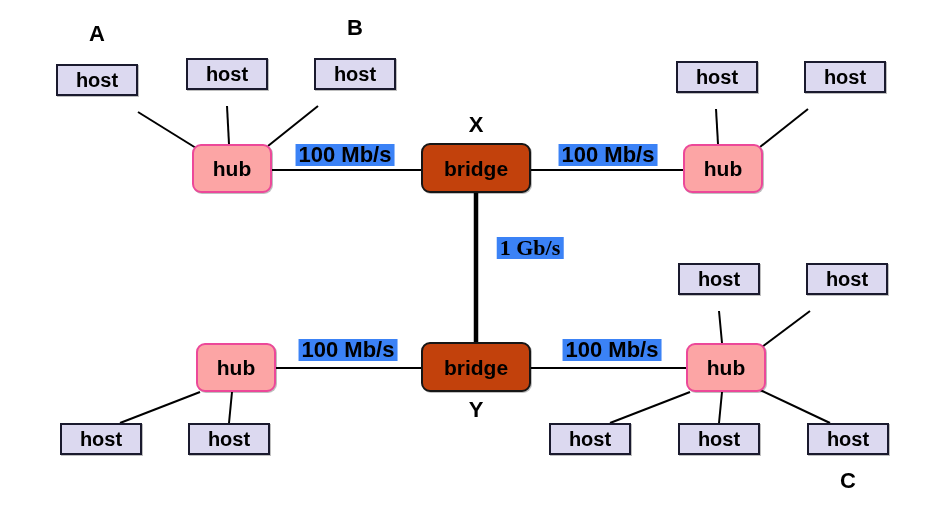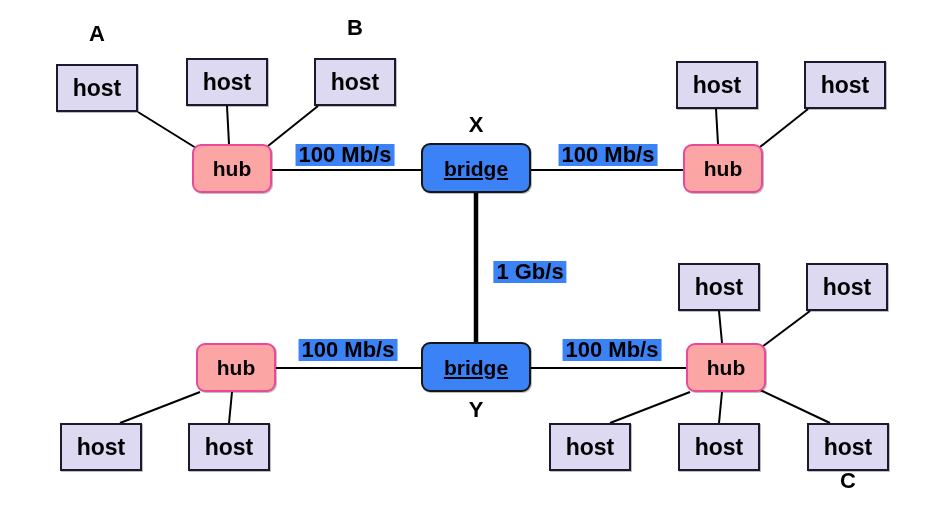--- a/index.html
+++ b/index.html
@@ -30,44 +30,43 @@
     display: flex;
     align-items: center;
     justify-content: center;
     color: #000000;
     font-weight: bold;
     line-height: 1;
     z-index: 3;
   }
   .host {
     width: 82px;
-    height: 48px;
+    height: 32px;
     background: #dcd9f0;
     border: 2px solid #1a1a2e;
-    font-size: 23px;
+    font-size: 20px;
     box-shadow: 1px 1px 0 rgba(0,0,0,0.25);
   }
   .hub {
     width: 80px;
     height: 49px;
     background: #fca5a5;
     border: 2px solid #ec4899;
     border-radius: 9px;
     font-size: 21px;
     box-shadow: 1px 1px 0 rgba(0,0,0,0.25);
   }
   .bridge {
     width: 110px;
     height: 50px;
-    background: #3b82f6;
+    background: #c2410c;
     border: 2px solid #161616;
     border-radius: 9px;
     font-size: 21px;
     box-shadow: 1px 1px 0 rgba(0,0,0,0.25);
-    text-decoration: underline;
   }
   .caption {
     position: absolute;
     color: #000000;
     font-weight: bold;
     font-size: 22px;
     line-height: 1;
     white-space: nowrap;
     z-index: 4;
   }
@@ -101,21 +100,21 @@
       <line x1="120" y1="423" x2="200" y2="392" stroke="#000000" stroke-width="2" stroke-linecap="butt"></line>
       <line x1="229" y1="423" x2="232" y2="392" stroke="#000000" stroke-width="2" stroke-linecap="butt"></line>
       <line x1="719" y1="311" x2="722" y2="343" stroke="#000000" stroke-width="2" stroke-linecap="butt"></line>
       <line x1="810" y1="311" x2="762" y2="347" stroke="#000000" stroke-width="2" stroke-linecap="butt"></line>
       <line x1="610" y1="423" x2="690" y2="392" stroke="#000000" stroke-width="2" stroke-linecap="butt"></line>
       <line x1="719" y1="423" x2="722" y2="392" stroke="#000000" stroke-width="2" stroke-linecap="butt"></line>
       <line x1="830" y1="423" x2="760" y2="390" stroke="#000000" stroke-width="2" stroke-linecap="butt"></line>
     </svg>
 <div class="linklabel" style="left: 345px; top: 155px; transform: translate(-50%, -50%);">100 Mb/s</div>
     <div class="linklabel" style="left: 608px; top: 155px; transform: translate(-50%, -50%);">100 Mb/s</div>
-    <div class="linklabel" style="left: 530px; top: 272px; transform: translate(-50%, -50%);">1 Gb/s</div>
+    <div class="linklabel" style="left: 530px; top: 248px; transform: translate(-50%, -50%); font-family: Liberation Serif, serif;">1 Gb/s</div>
     <div class="linklabel" style="left: 348px; top: 350px; transform: translate(-50%, -50%);">100 Mb/s</div>
     <div class="linklabel" style="left: 612px; top: 350px; transform: translate(-50%, -50%);">100 Mb/s</div>
     <div class="node host" style="left: 56px; top: 64px;">host</div>
     <div class="caption" style="left: 97px; top: 34px; transform: translate(-50%, -50%);">A</div>
     <div class="node host" style="left: 186px; top: 58px;">host</div>
     <div class="node host" style="left: 314px; top: 58px;">host</div>
     <div class="caption" style="left: 355px; top: 28px; transform: translate(-50%, -50%);">B</div>
     <div class="node host" style="left: 676px; top: 61px;">host</div>
     <div class="node host" style="left: 804px; top: 61px;">host</div>
     <div class="node host" style="left: 678px; top: 263px;">host</div>

